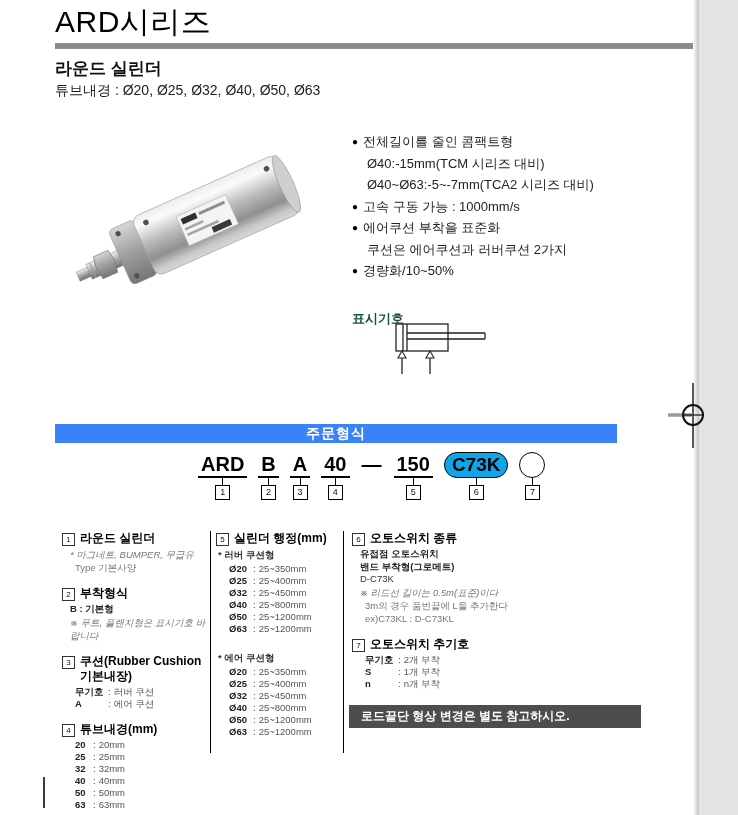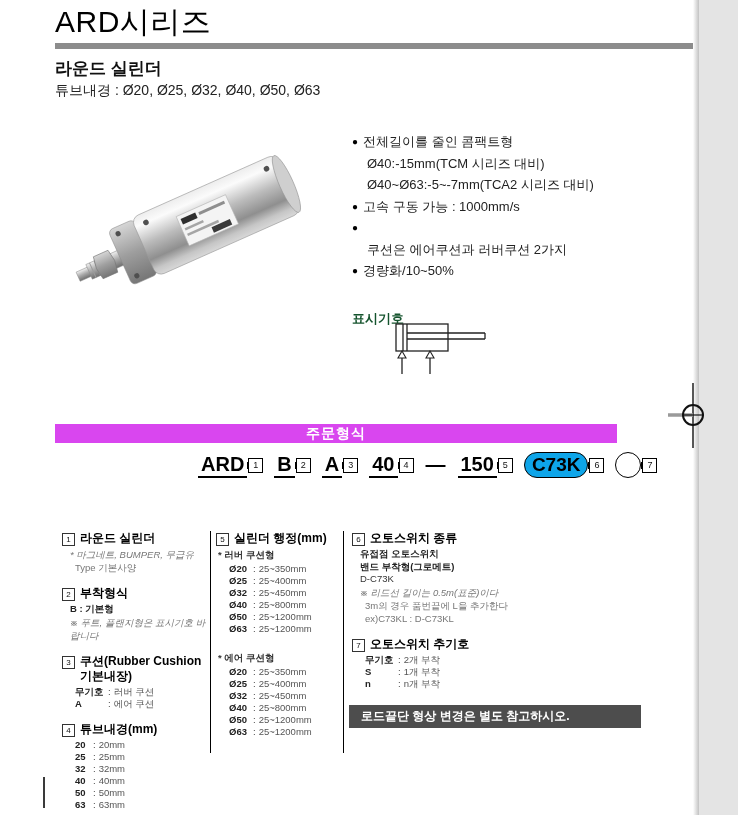--- a/index.html
+++ b/index.html
@@ -15,24 +15,24 @@
   
   .photo{position:absolute;left:62px;top:133px;width:258px;height:185px;}
   .features{position:absolute;left:352px;top:131px;width:330px;}
   .feat{font-size:13px;line-height:21.5px;color:#222;display:flex;}
   .feat .dot{font-size:10px;margin-right:5px;line-height:21.5px;color:#000;}
   .feat.cont{padding-left:15px;}
   .symbol-label{position:absolute;left:352px;top:310px;font-size:13px;font-weight:bold;color:#14532d;}
   .symbol{position:absolute;left:388px;top:318px;}
 
   
-  .order-bar{position:absolute;left:55px;top:424px;width:562px;height:19px;background:#d946ef;
+  .order-bar{position:absolute;left:55px;top:424px;width:562px;height:19px;background:#3b82f6;
              color:#fff;font-size:14px;font-weight:bold;text-align:center;line-height:19px;letter-spacing:1px;}
   .order-code{position:absolute;left:198px;top:452px;display:flex;align-items:flex-start;}
-  .part{display:flex;flex-direction:row;align-items:center;margin-right:11px;}
+  .part{display:flex;flex-direction:column;align-items:center;margin-right:11px;}
   .code-txt{font-size:20px;font-weight:bold;line-height:24px;padding:0 3px;border-bottom:2px solid #000;color:#000;}
   .dash{font-size:20px;font-weight:bold;line-height:24px;padding:0 1px;color:#000;}
   .pill{font-size:19px;font-weight:bold;line-height:24px;padding:0 7px;border:1.5px solid #000;
         border-radius:14px;background:#0ea5e9;color:#000;text-align:center;}
   .circ{width:24px;height:24px;border:1.5px solid #000;border-radius:50%;background:#fff;}
   .tick{width:1px;height:7px;background:#000;}
   .nbox{width:13px;height:13px;border:1px solid #000;font-size:9px;line-height:13px;text-align:center;color:#111;background:#fff;}
 
   
   .col{position:absolute;top:531px;}
@@ -136,20 +136,21 @@
       </div>
       <div class="feat cont">
         <span>Ø40~Ø63:-5~-7mm(TCA2 시리즈 대비)</span>
       </div>
       <div class="feat">
         <span class="dot">●</span>
         <span>고속 구동 가능 : 1000mm/s</span>
       </div>
       <div class="feat">
         <span class="dot">●</span>
+        <span>에어쿠션 부착을 표준화</span>
       </div>
       <div class="feat cont">
         <span>쿠션은 에어쿠션과 러버쿠션 2가지</span>
       </div>
       <div class="feat">
         <span class="dot">●</span>
         <span>경량화/10~50%</span>
       </div>
     </div>
 

